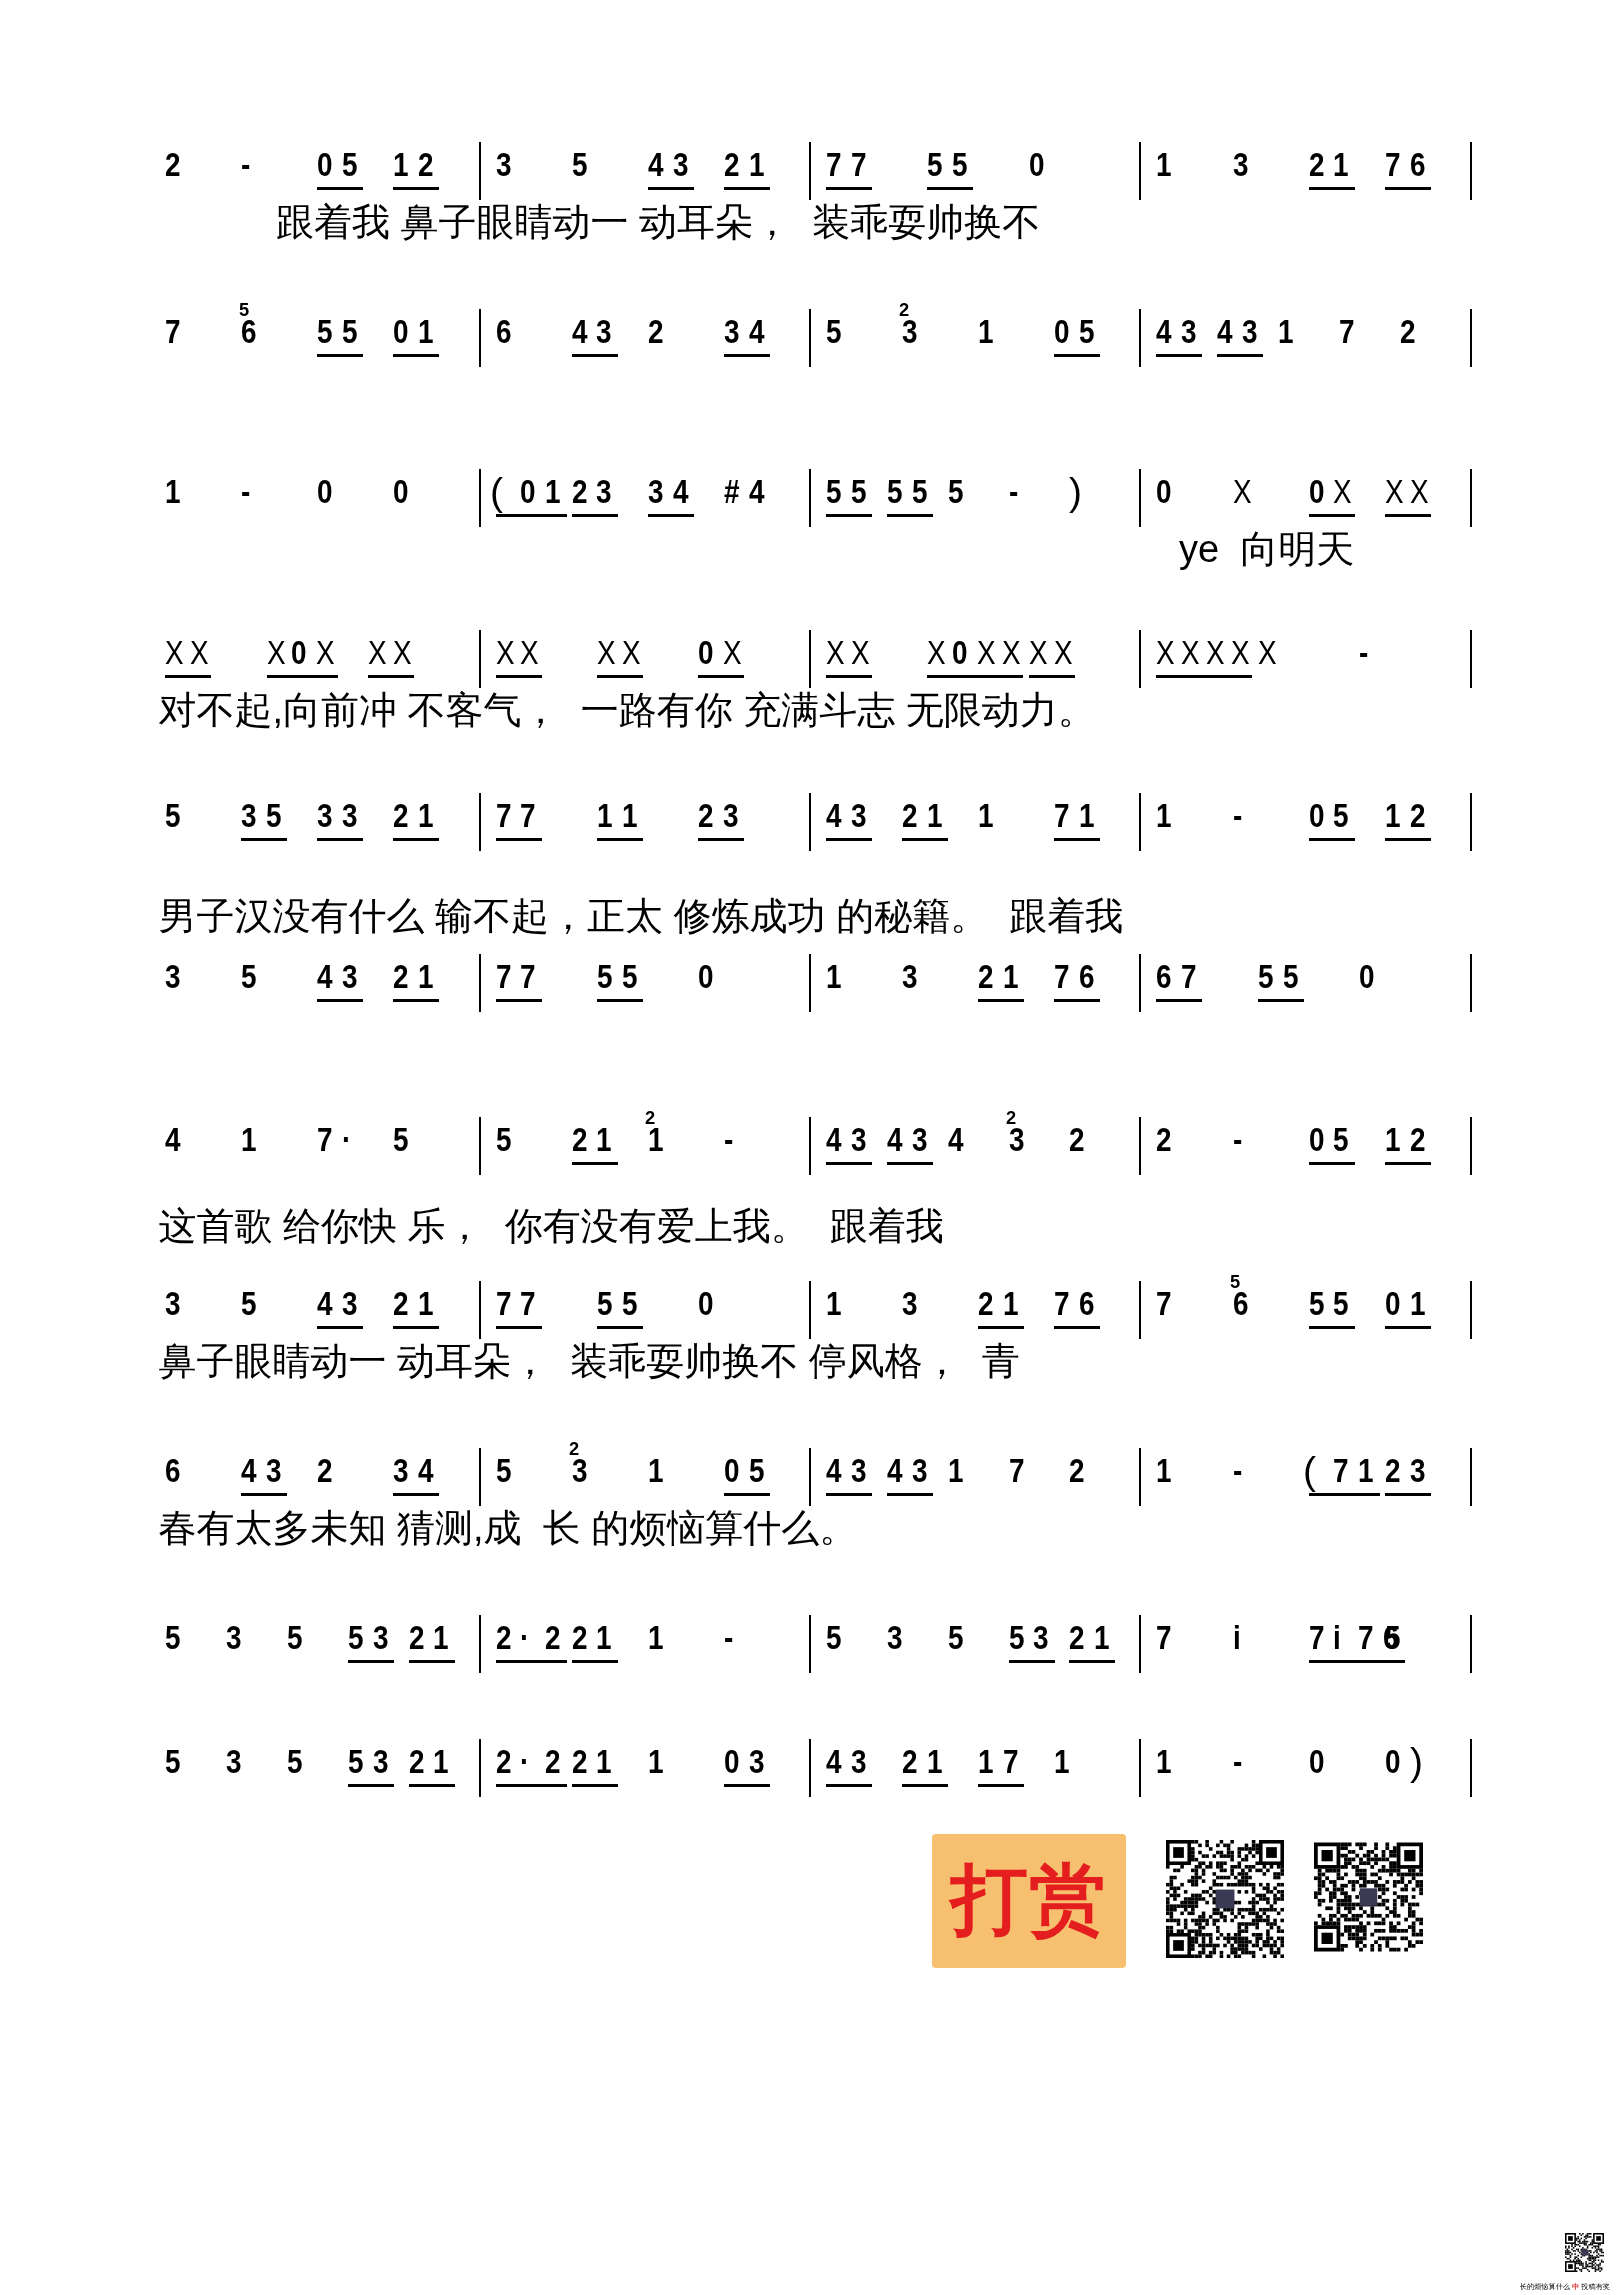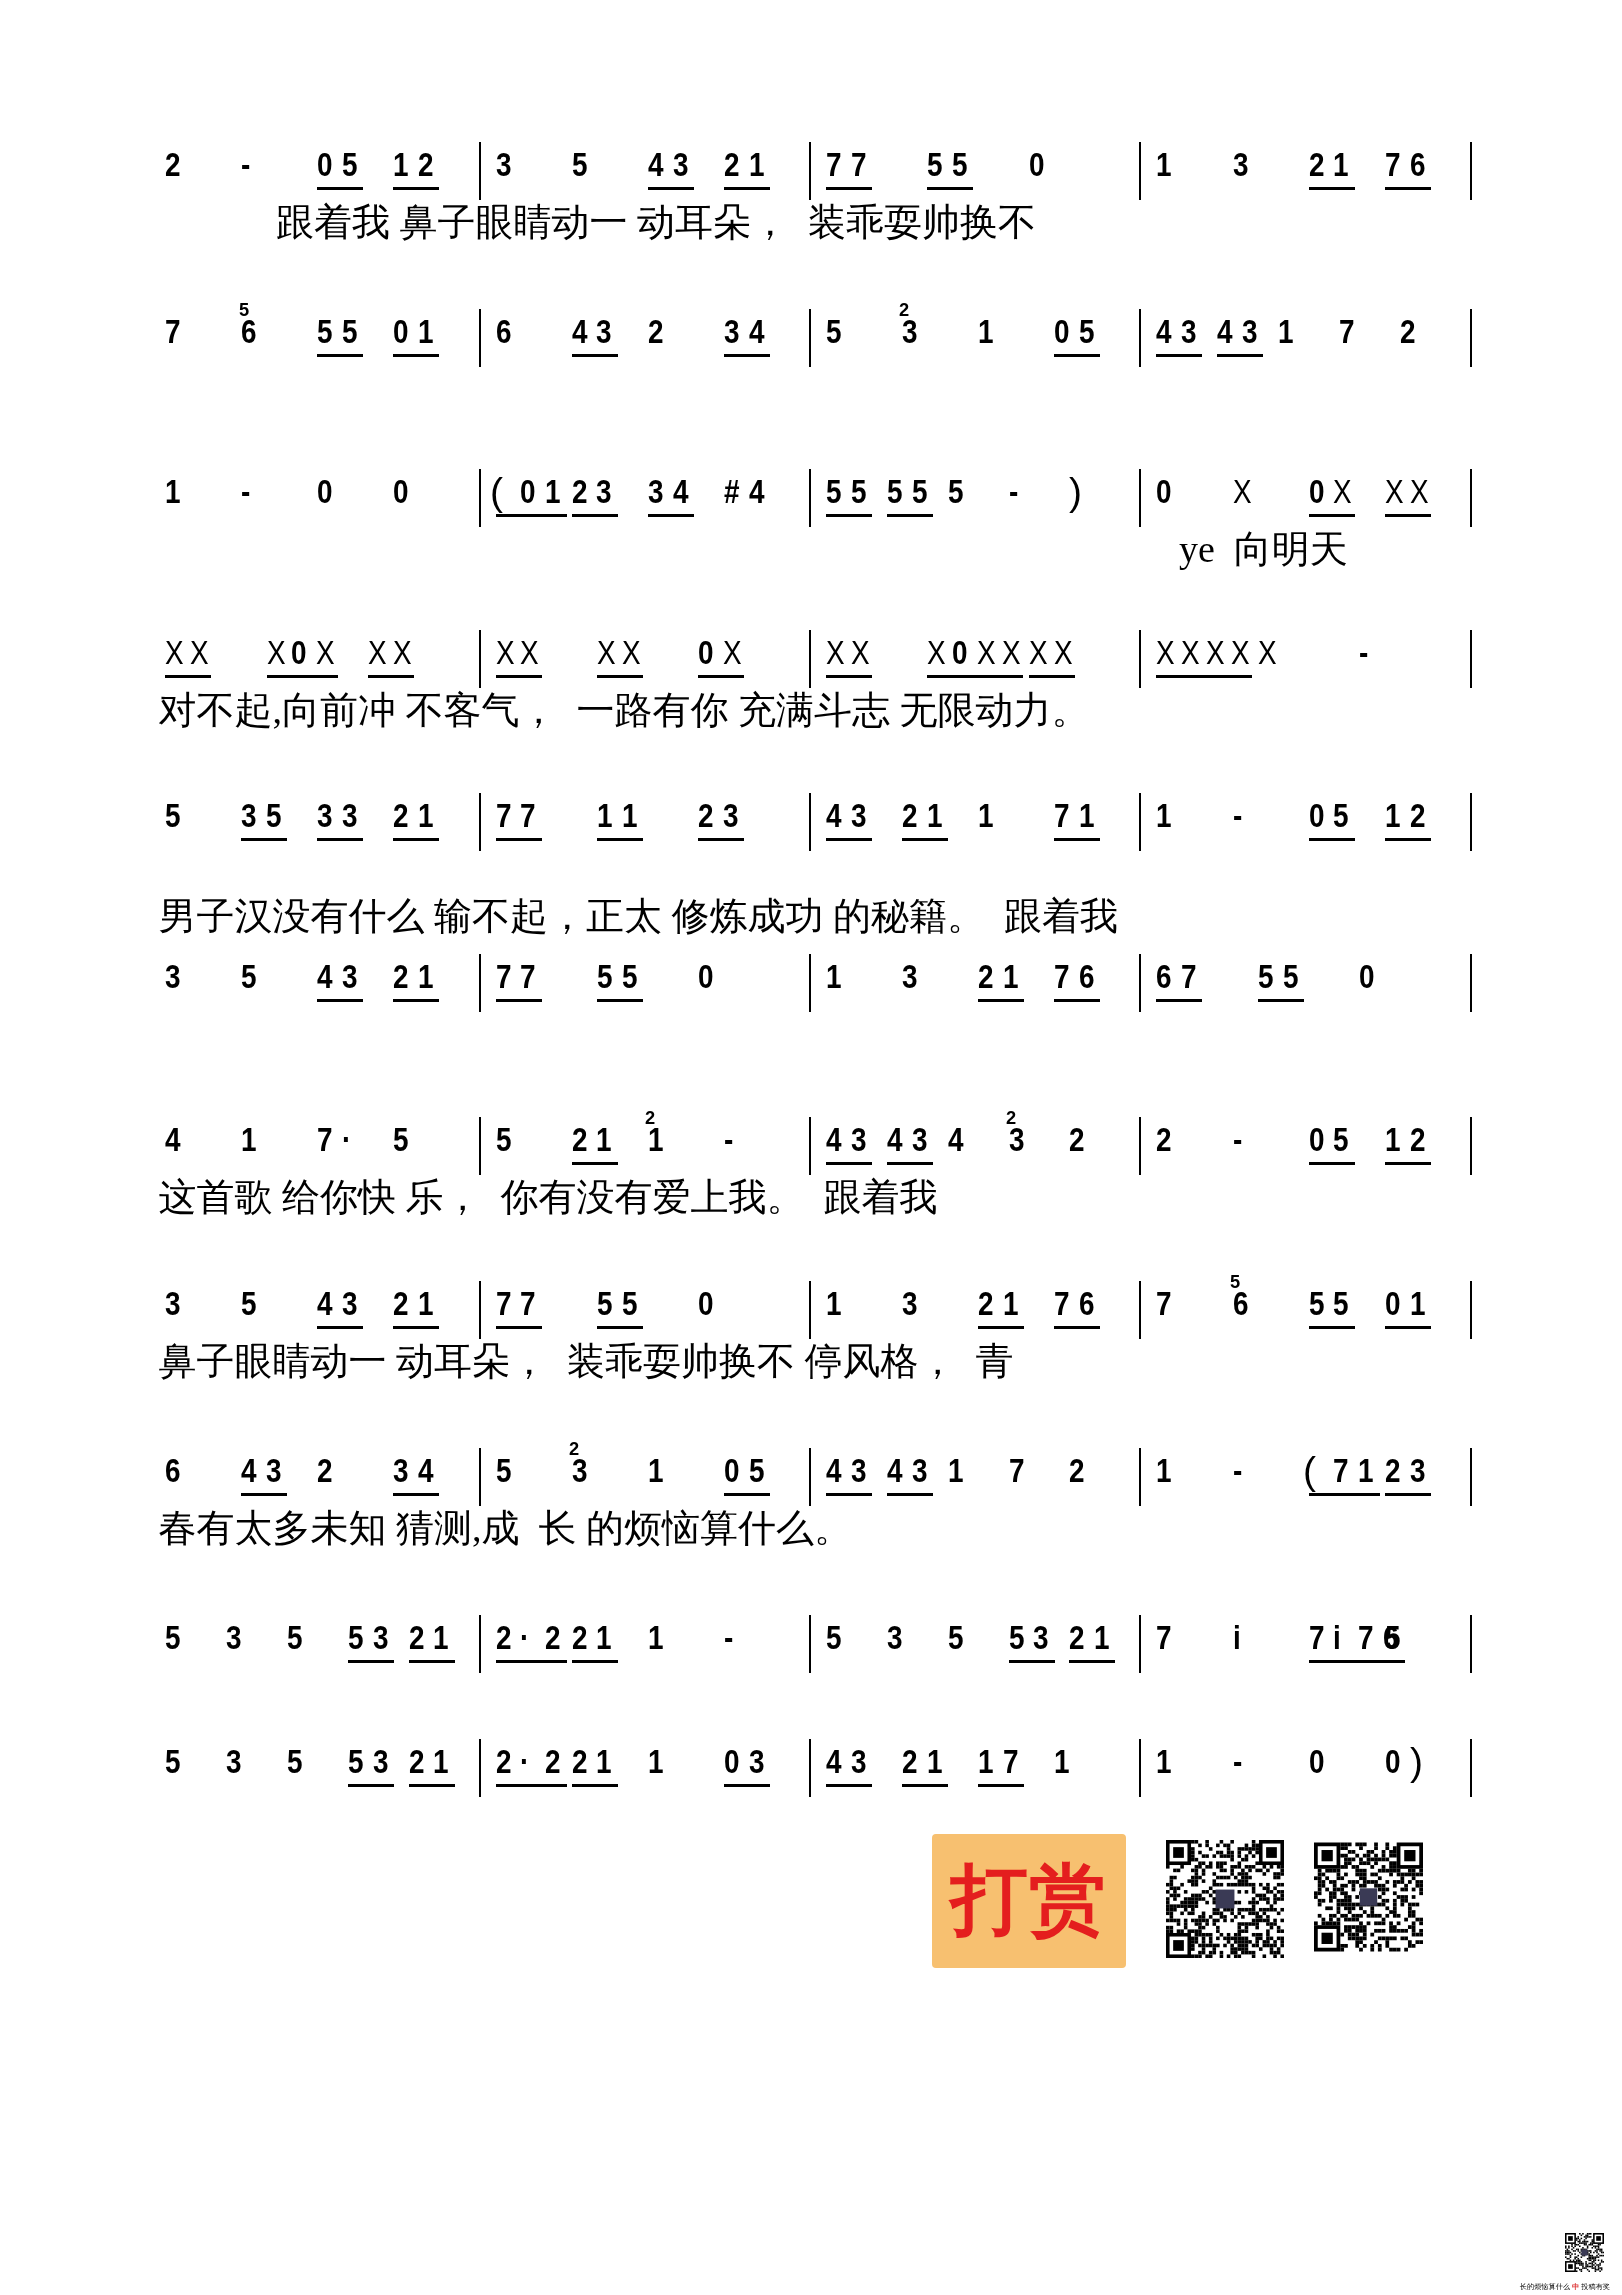--- a/index.html
+++ b/index.html
@@ -9,21 +9,21 @@
   .system { position:absolute; left:0; width:1322px; height:157px; }
   .notes { position:absolute; left:0; top:0; height:85px; width:1322px; }
   .note { position:absolute; top:34px; font-family:"Liberation Sans","DejaVu Sans",sans-serif;
           font-weight:bold; font-size:34px; line-height:39px; transform:scaleX(0.82);
           transform-origin:left top; white-space:nowrap; }
   .note.x { font-weight:normal; }
   .uline { position:absolute; height:2.6px; background:#000; }
   .bar { position:absolute; top:31px; width:2px; height:58px; background:#000; }
   .grace { position:absolute; font-weight:bold; font-size:18.3px; line-height:19.6px; font-family:"Liberation Sans",sans-serif; }
   .lyrics { position:absolute; left:0; top:88px; height:52px; width:1322px; }
-  .lyric { position:absolute; font-family:Liberation Serif, serif; font-size:38px; line-height:46px; white-space:pre; }
+  .lyric { position:absolute; font-family:Liberation Sans, sans-serif; font-size:38px; line-height:46px; white-space:pre; }
   .paren { position:absolute; top:31px; font-size:39px; line-height:46px; font-weight:normal; font-family:"Liberation Sans",sans-serif; }
   .reward { position:absolute; left:932px; top:1834px; width:194px; height:134px; background:#f7c070;
             border-radius:3.9px; display:flex; align-items:center; justify-content:center; }
   .reward span { color:#e41e1e; font-size:77px; font-weight:bold; font-family:"DejaVu Sans",sans-serif; letter-spacing:1.3px; }
   .qr { position:absolute; background:#fff; }
   .qr svg { width:100%; height:100%; display:block; }
   .footer { position:absolute; right:6.5px; bottom:2.6px; width:157px; height:59px; }
   .footer .mini-qr { position:absolute; right:13px; top:0; width:39px; height:39px; }
   .footer .text { position:absolute; right:6.5px; bottom:0; font-size:7.2px; white-space:nowrap; }
   .footer .text .brand { color:#d33; font-weight:bold; }
@@ -324,21 +324,21 @@
         <span class="note" style="left: 1081px;">-</span>
         <span class="note" style="left: 1157px;">0</span>
         <span class="note" style="left: 1181px;">5</span>
         <div class="uline" style="left: 1157px; top: 76px; width: 46px;"></div>
         <span class="note" style="left: 1233px;">1</span>
         <span class="note" style="left: 1258px;">2</span>
         <div class="uline" style="left: 1233px; top: 76px; width: 46px;"></div>
         <div class="bar" style="left: 1318px;"></div>
       </div>
       <div class="lyrics">
-        <span class="lyric" style="left: 6.5px;">这首歌 给你快 乐，  你有没有爱上我。  跟着我</span>
+        <span class="lyric" style="left: 6.5px; margin-top: 29px;">这首歌 给你快 乐，  你有没有爱上我。  跟着我</span>
       </div>
     </div>
     <div class="system" style="top: 1250px;">
       <div class="notes">
         <span class="note" style="left: 13px;">3</span>
         <span class="note" style="left: 89px;">5</span>
         <span class="note" style="left: 165px;">4</span>
         <span class="note" style="left: 190px;">3</span>
         <div class="uline" style="left: 165px; top: 76px; width: 46px;"></div>
         <span class="note" style="left: 241px;">2</span>

